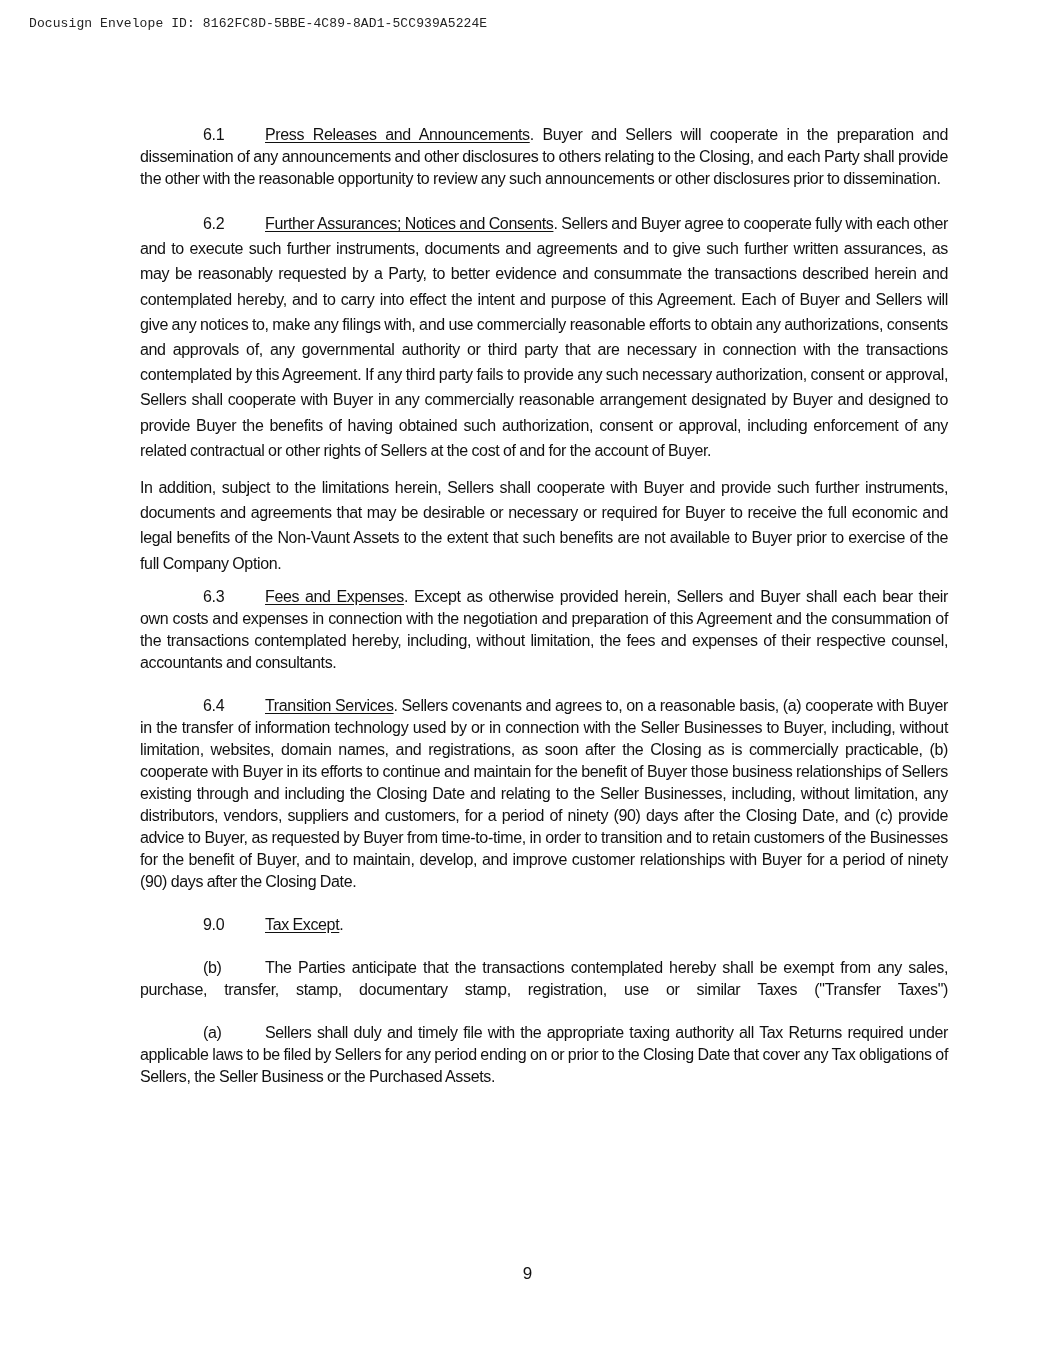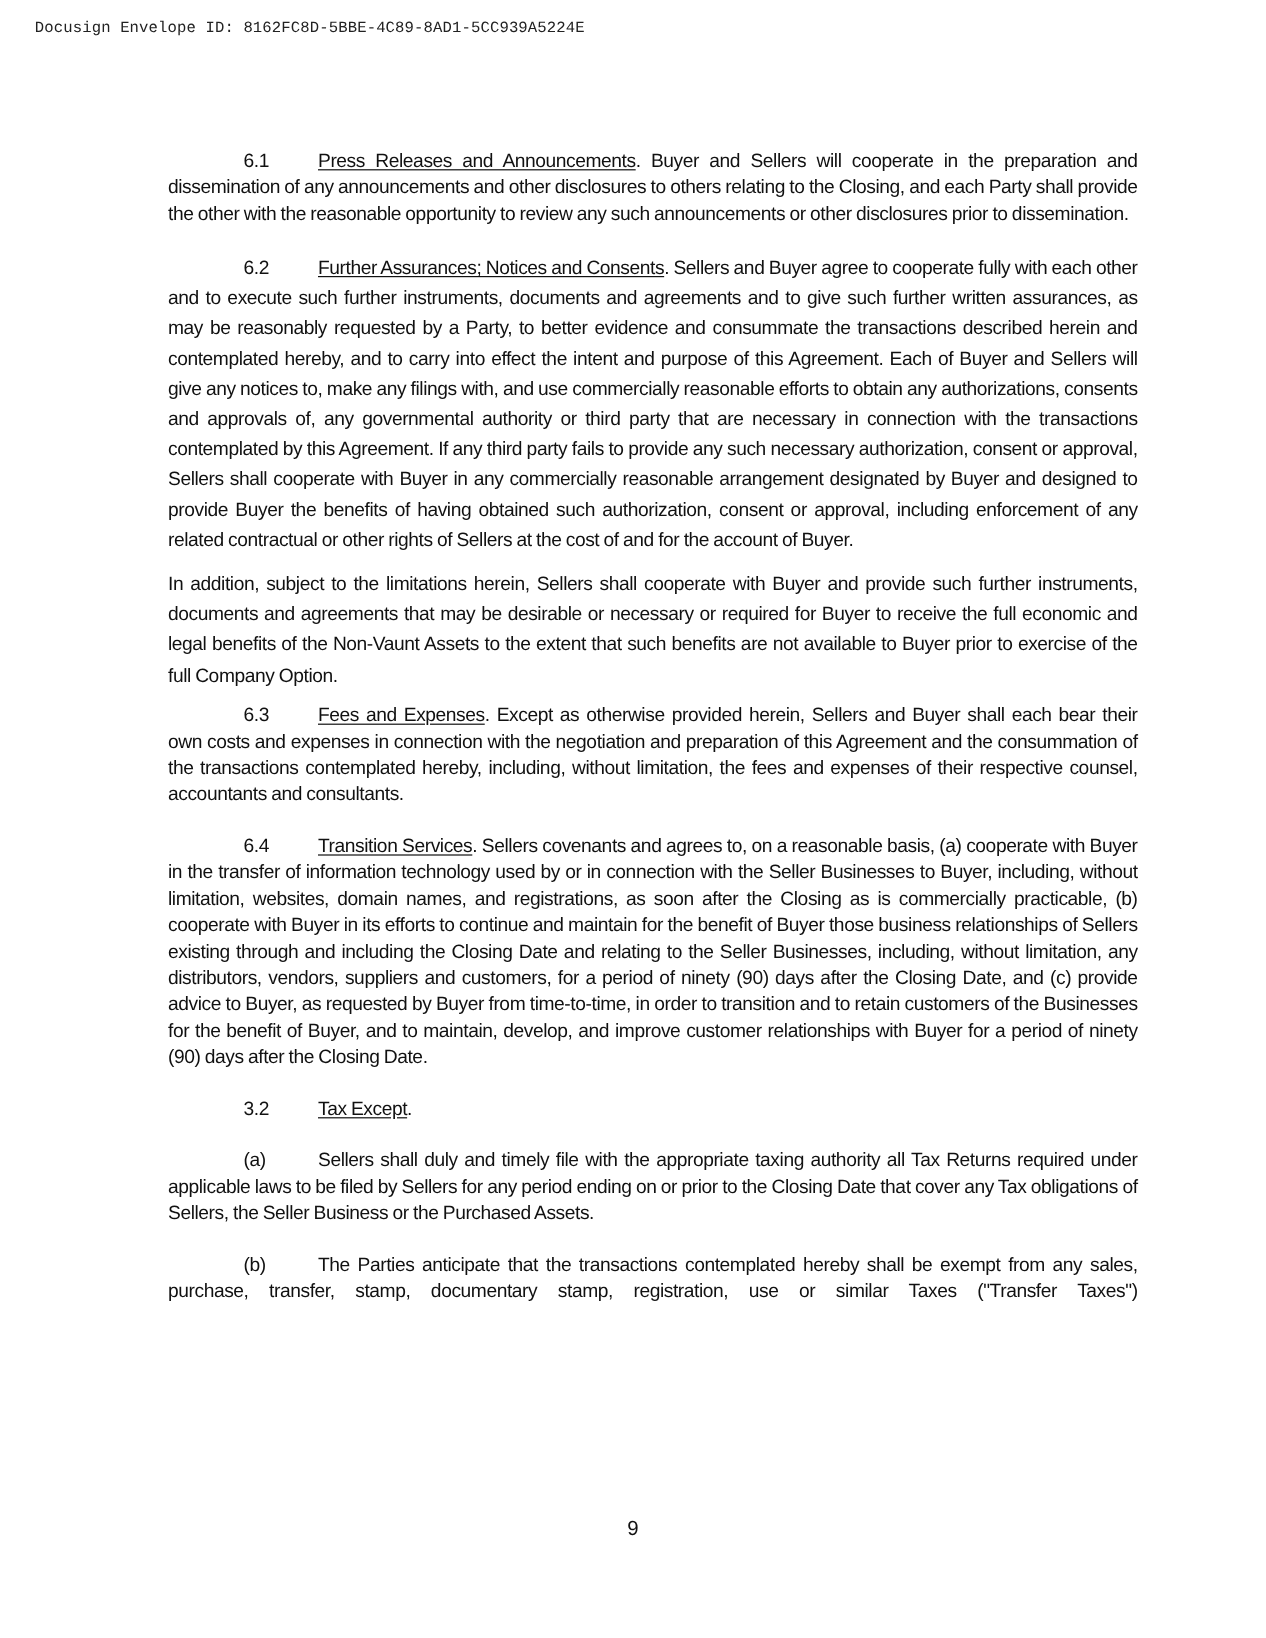--- a/index.html
+++ b/index.html
@@ -50,26 +50,26 @@
   <p class="para lh22 gap10">
     <span class="indent">6.3</span><span class="title">Fees and Expenses</span><span>. Except as otherwise provided herein, Sellers and Buyer shall each bear their own costs and expenses in connection with the negotiation and preparation of this Agreement and the consummation of the transactions contemplated hereby, including, without limitation, the fees and expenses of their respective counsel, accountants and consultants.</span>
   </p>
 
   <p class="para lh22 gap20">
     <span class="indent">6.4</span><span class="title">Transition Services</span><span>. Sellers covenants and agrees to, on a reasonable basis, (a) cooperate with Buyer in the transfer of information technology used by or in connection with the Seller Businesses to Buyer, including, without limitation, websites, domain names, and registrations, as soon after the Closing as is commercially practicable, (b) cooperate with Buyer in its efforts to continue and maintain for the benefit of Buyer those business relationships of Sellers existing through and including the Closing Date and relating to the Seller Businesses, including, without limitation, any distributors, vendors, suppliers and customers, for a period of ninety (90) days after the Closing Date, and (c) provide advice to Buyer, as requested by Buyer from time-to-time, in order to transition and to retain customers of the Businesses for the benefit of Buyer, and to maintain, develop, and improve customer relationships with Buyer for a period of ninety (90) days after the Closing Date.</span>
   </p>
 
 
   <p class="para lh22 gap20">
-    <span class="indent">3.2</span><span class="title">Tax Except</span><span>.</span>
+    <span class="indent">9.0</span><span class="title">Tax Except</span><span>.</span>
+  </p>
+
+  <p class="para lh22 gap20" style="text-align-last: justify;">
+    <span class="indent">(b)</span><span>The Parties anticipate that the transactions contemplated hereby shall be exempt from any sales, purchase, transfer, stamp, documentary stamp, registration, use or similar Taxes ("Transfer Taxes")</span>
   </p>
 
   <p class="para lh22 gap20">
     <span class="indent">(a)</span><span>Sellers shall duly and timely file with the appropriate taxing authority all Tax Returns required under applicable laws to be filed by Sellers for any period ending on or prior to the Closing Date that cover any Tax obligations of Sellers, the Seller Business or the Purchased Assets.</span>
-  </p>
-
-  <p class="para lh22 gap20" style="text-align-last: justify;">
-    <span class="indent">(b)</span><span>The Parties anticipate that the transactions contemplated hereby shall be exempt from any sales, purchase, transfer, stamp, documentary stamp, registration, use or similar Taxes ("Transfer Taxes")</span>
   </p>
 
 </div>
 
 <div class="page-number">9</div>
 
 </body></html>

